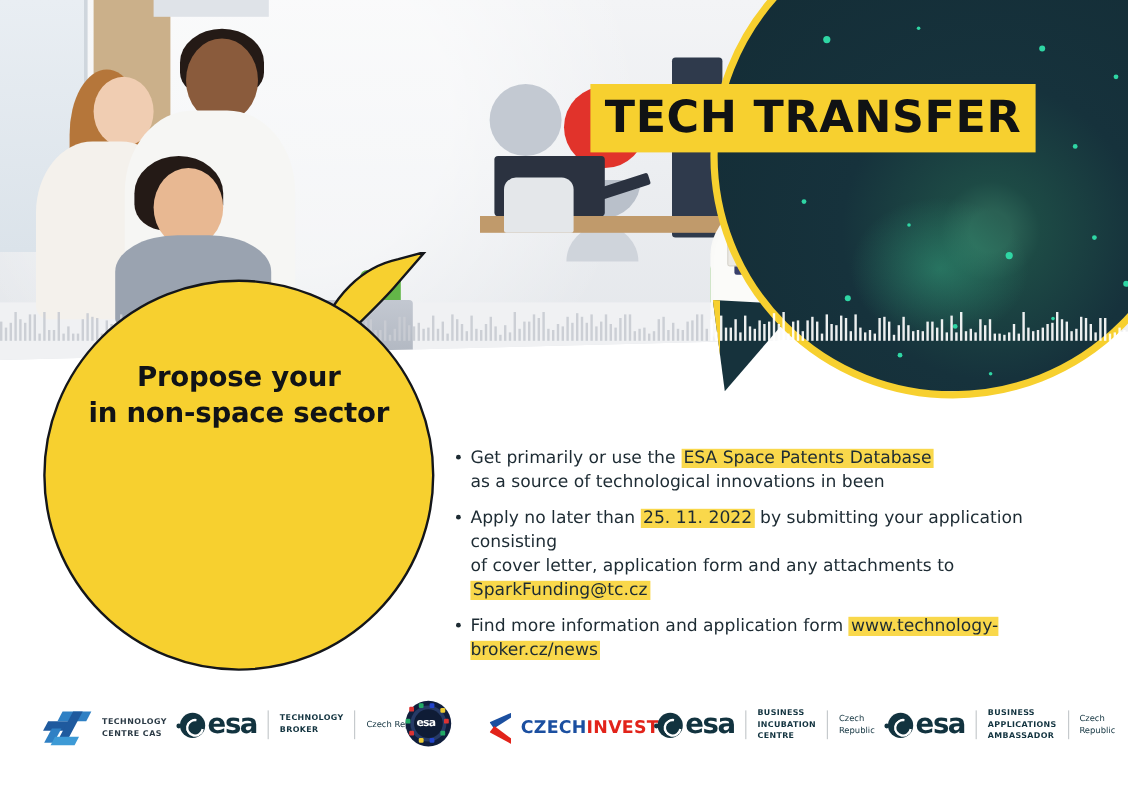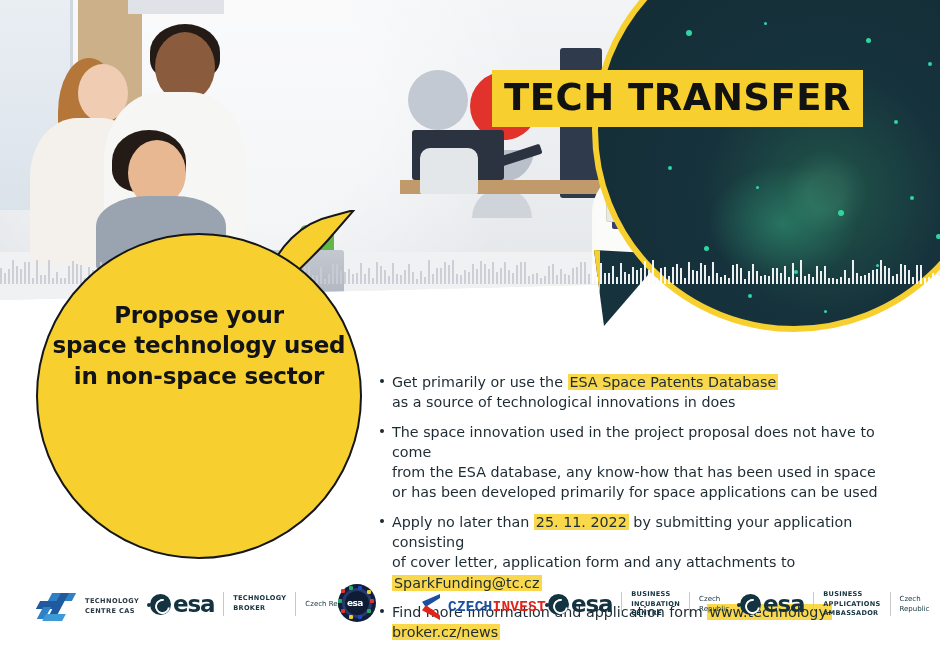--- a/index.html
+++ b/index.html
@@ -431,31 +431,29 @@
       <i style="height: 11px;"></i>
       <i style="height: 9px;"></i>
     </div>
 
   <svg class="bubble-tail" viewBox="0 0 120 84">
     <path d="M4 80 C 18 34, 46 12, 74 6 L 96 0 L 70 30 C 54 48, 34 66, 18 82 Z" fill="#F7D02F" stroke="#14161a" stroke-width="2"></path>
   </svg>
   <div class="bubble"></div>
   <div class="bubble-text">
     <div>Propose your</div>
-    <div>space technology used</div>
     <div>in non-space sector</div>
   </div>
 
   <div class="headline">
     <div class="hl">TECH TRANSFER</div>
   </div>
 
   <div class="bullets">
-      <div class="bul"><span>Get primarily or use the </span><span class="hly">ESA Space Patents Database</span><br><span>as a source of technological innovations in does</span></div>
-      <div class="bul"><span>The space innovation used in the project proposal does not have to come</span><br><span>from the ESA database, any know-how that has been used in space</span><br><span>or has been developed primarily for space applications can be used</span></div>
+      <div class="bul"><span>Get primarily or use the </span><span class="hly">ESA Space Patents Database</span><br><span>as a source of technological innovations in been</span></div>
       <div class="bul"><span>Apply no later than </span><span class="hly">25. 11. 2022</span><span> by submitting your application consisting</span><br><span>of cover letter, application form and any attachments to </span><span class="hly">SparkFunding@tc.cz</span></div>
       <div class="bul"><span>Find more information and application form </span><span class="hly">www.technology-broker.cz/news</span></div>
     </div>
 
   <div class="logos">
 
     <div class="logo" style="left:38px;top:12px;">
       <div class="tc-mark">
         <div style="position:absolute;left:0;top:11px;width:20px;height:8px;background:#1f5a9e;transform:skewX(-28deg);"></div>
         <div style="position:absolute;left:12px;top:3px;width:24px;height:8px;background:#2f80c4;transform:skewX(-28deg);"></div>
@@ -494,21 +492,21 @@
         <div style="position:absolute;left:27px;top:4px;width:4px;height:4px;background:#ec3;border-radius:1px;"></div>
         <div style="position:absolute;left:30px;top:13px;width:4px;height:4px;background:#d33;border-radius:1px;"></div>
         <div style="position:absolute;left:27px;top:23px;width:4px;height:4px;background:#2a6;border-radius:1px;"></div>
         <div style="position:absolute;left:18px;top:29px;width:4px;height:4px;background:#24c;border-radius:1px;"></div>
         <div style="position:absolute;left:9px;top:29px;width:4px;height:4px;background:#ec3;border-radius:1px;"></div>
         <div style="position:absolute;left:1px;top:23px;width:4px;height:4px;background:#d33;border-radius:1px;"></div>
         <div style="position:absolute;left:-2px;top:13px;width:4px;height:4px;background:#2a6;border-radius:1px;"></div>
       </div>
     </div>
 
-    <div class="logo" style="left:420px;top:16px;font-family:Liberation Mono, monospace;">
+    <div class="logo" style="left:406px;top:16px;">
       <div class="ci-mark">
         <div style="position:absolute;left:2px;top:0;width:18px;height:13px;background:#1b4fa0;
                     clip-path:polygon(100% 0,100% 30%,20% 100%,0 60%);"></div>
         <div style="position:absolute;left:2px;top:11px;width:18px;height:15px;background:#e2231a;
                     clip-path:polygon(0 35%,22% 0,100% 70%,100% 100%);"></div>
       </div>
       <div class="ci-txt">
         <span class="ci-b">CZECH</span><span class="ci-r">INVEST</span>
       </div>
     </div>

